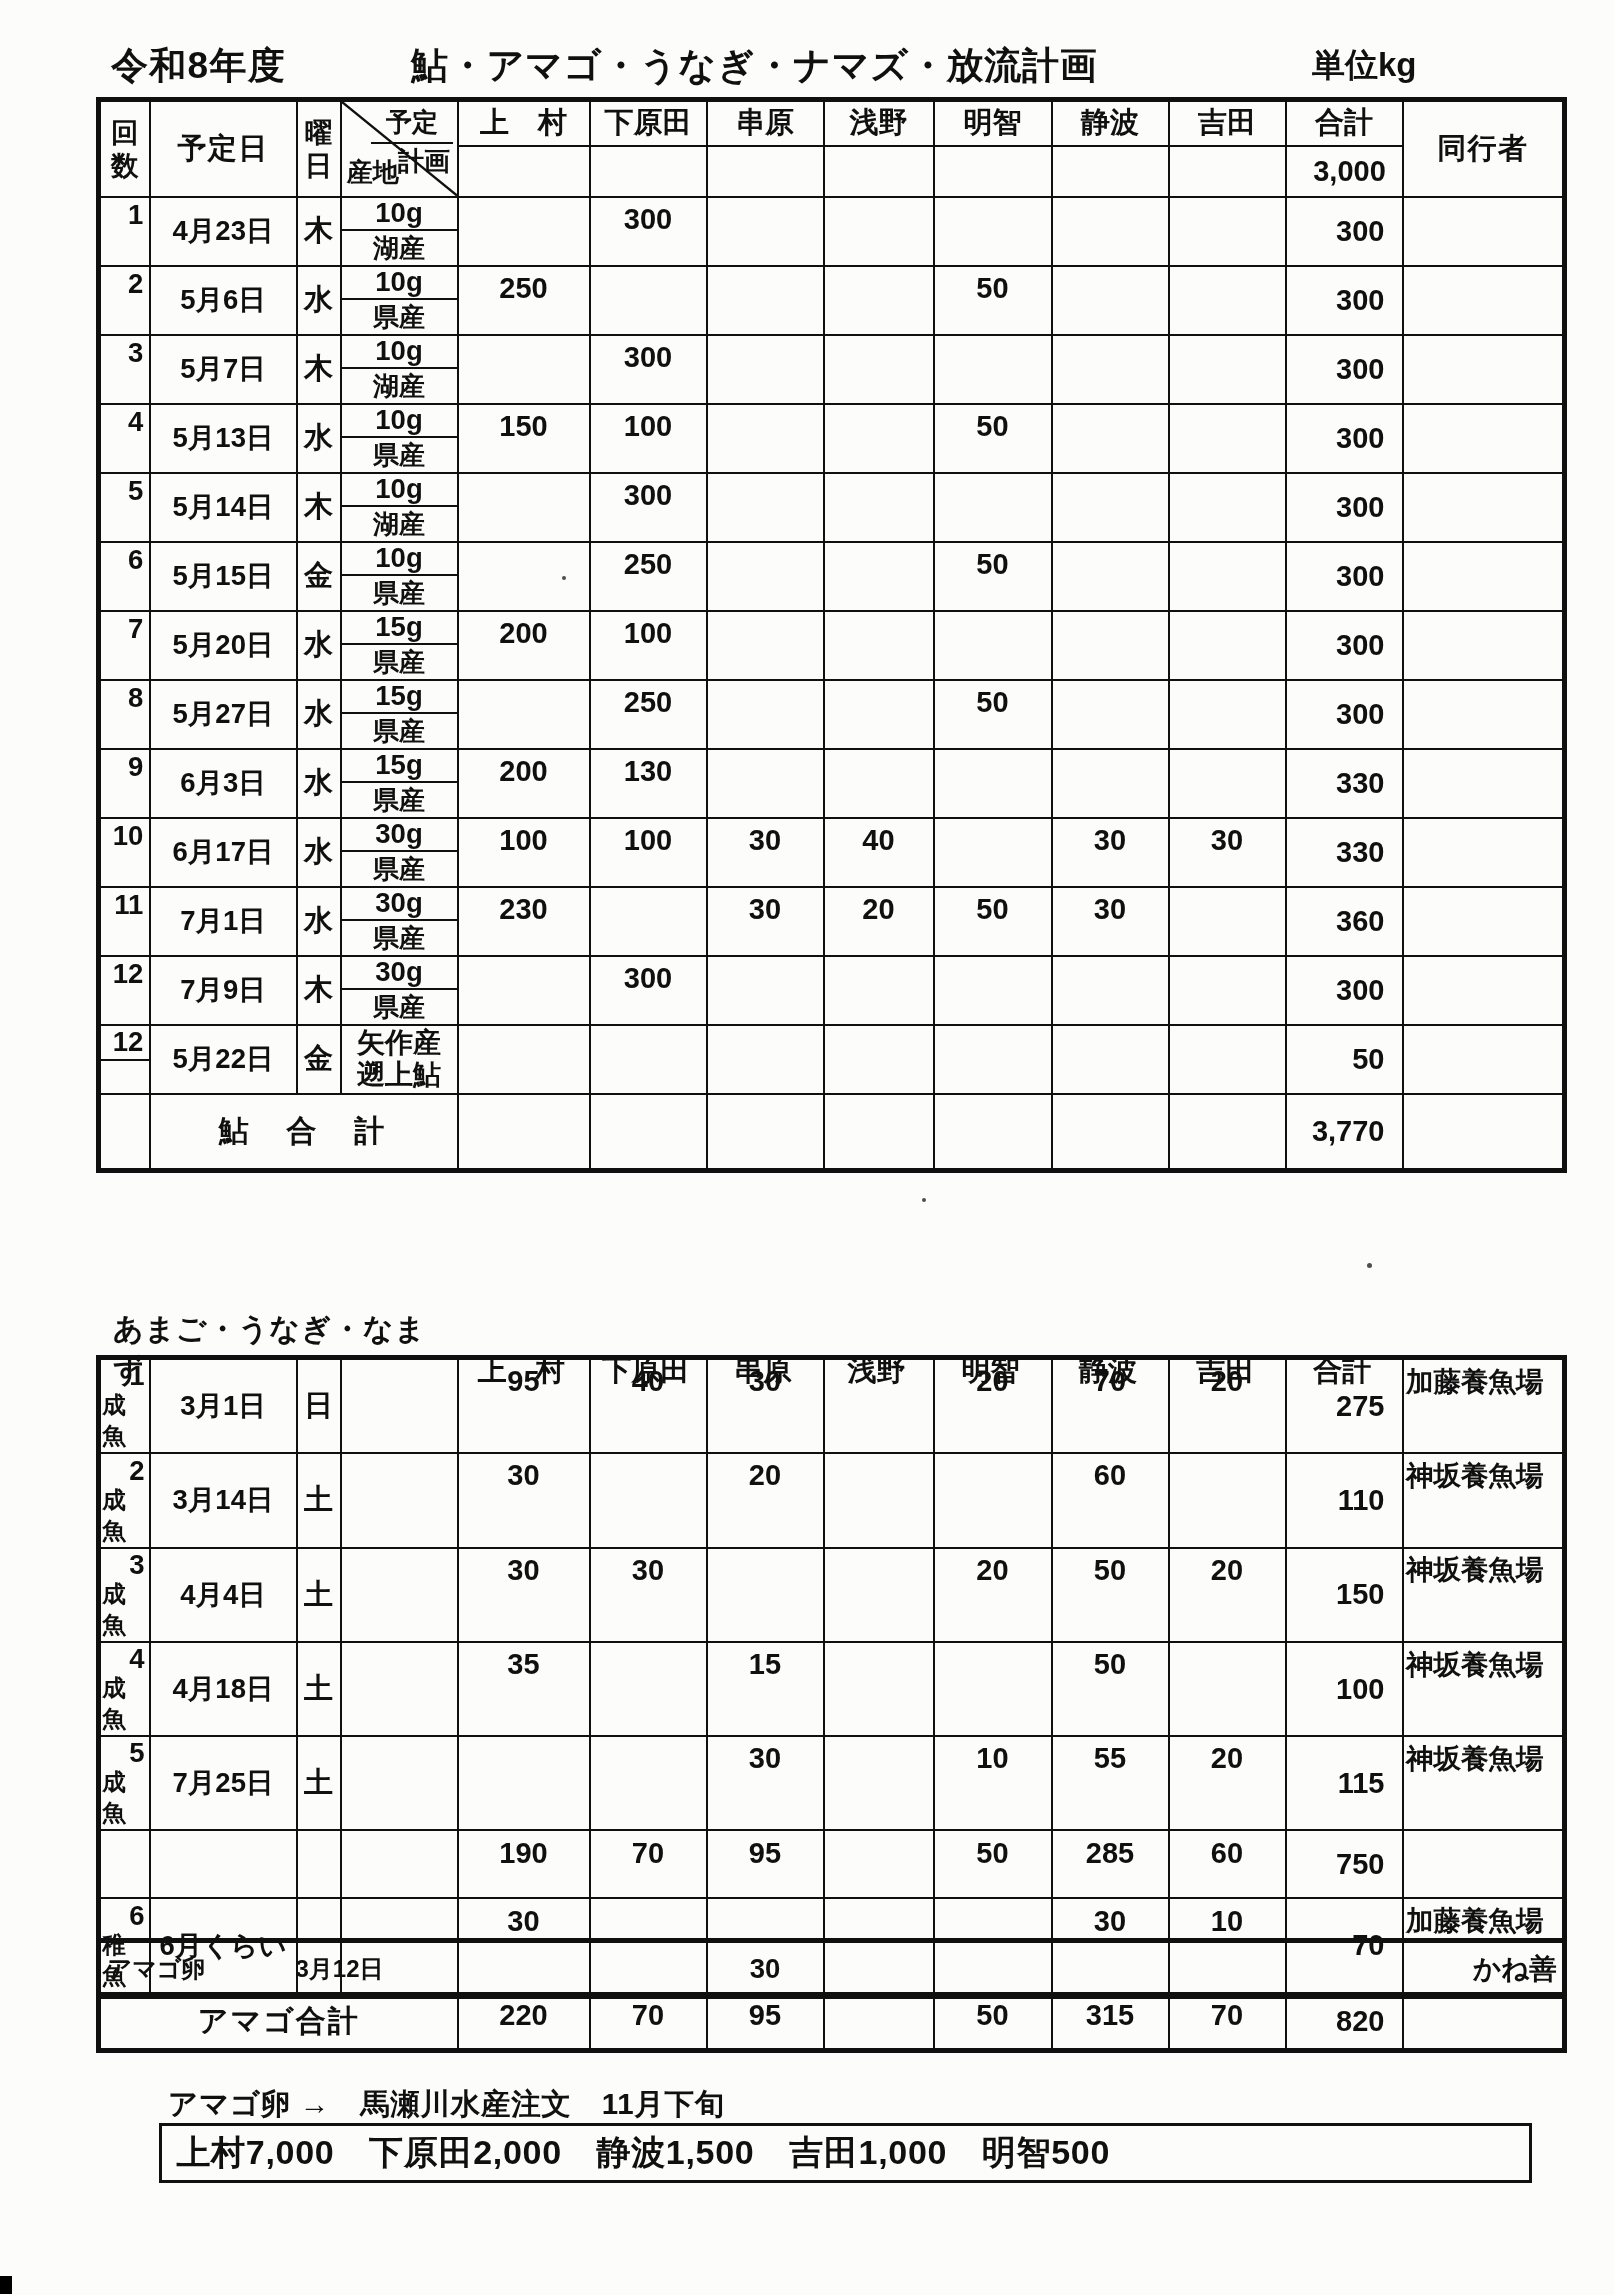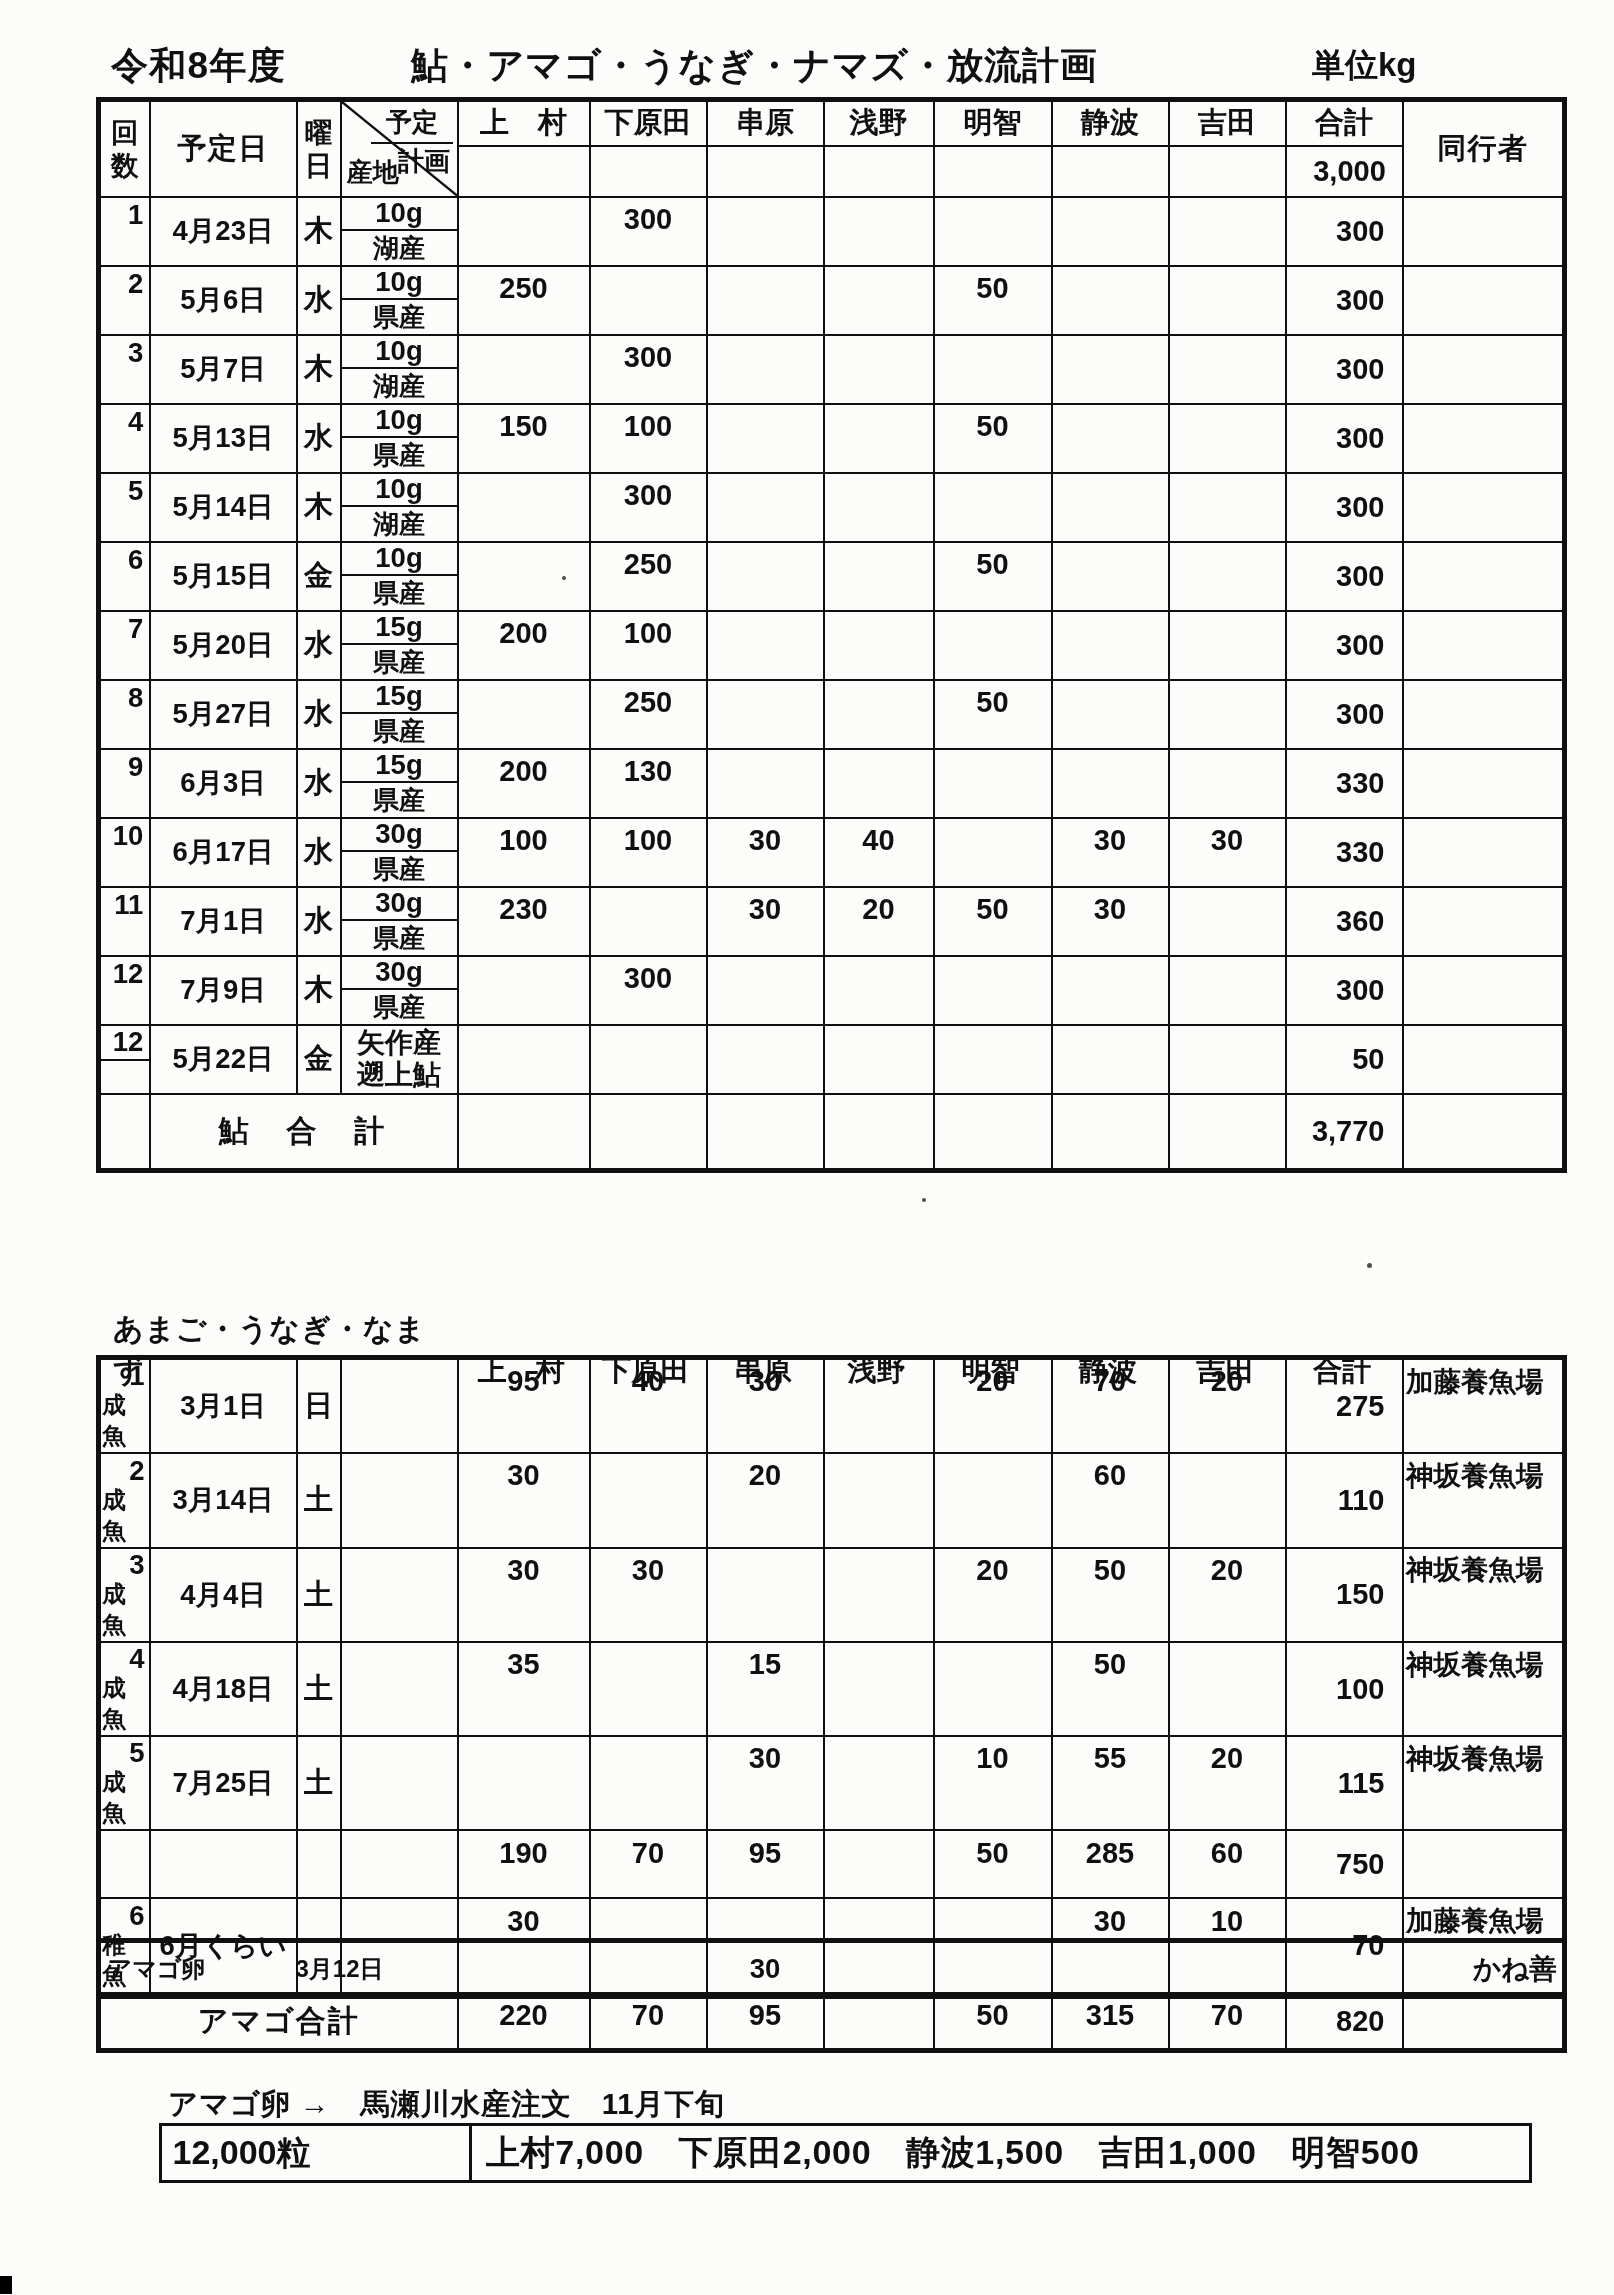--- a/index.html
+++ b/index.html
@@ -669,21 +669,20 @@
           <td class="c3-v"></td>
           <td class="c3-sup">かね善</td>
         </tr>
 
     </tbody>
   </table>
 
   <span class="abs" id="eggnote">アマゴ卵 →　馬瀬川水産注文　11月下旬</span>
 
   <div class="abs" id="eggbox">
-    <div id="eggcount">12,000粒</div>
     <div id="eggbreak">上村7,000　下原田2,000　静波1,500　吉田1,000　明智500</div>
   </div>
 
   <div class="artifact" style="left:0;top:2276px;width:11.8px;height:18.3px;"></div>
   <div class="speck" style="left:1367px;top:1263px;width:5.2px;height:5.2px;"></div>
   <div class="speck" style="left:922px;top:1198px;width:3.9px;height:3.9px;"></div>
   <div class="speck" style="left:562px;top:576px;width:3.9px;height:3.9px;"></div>
 </div>
 
 

